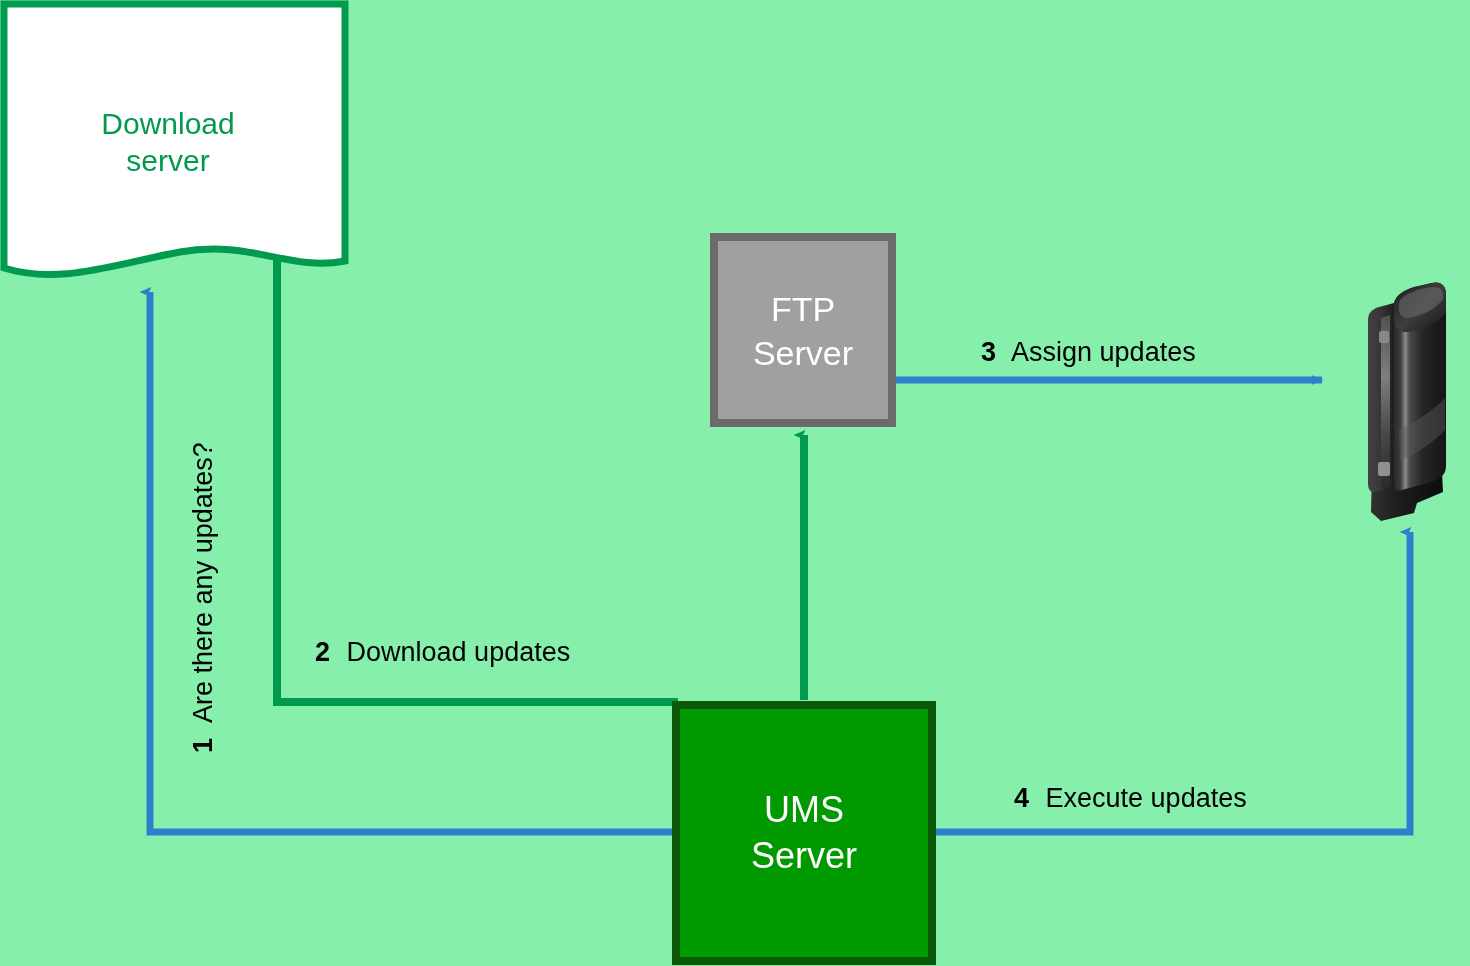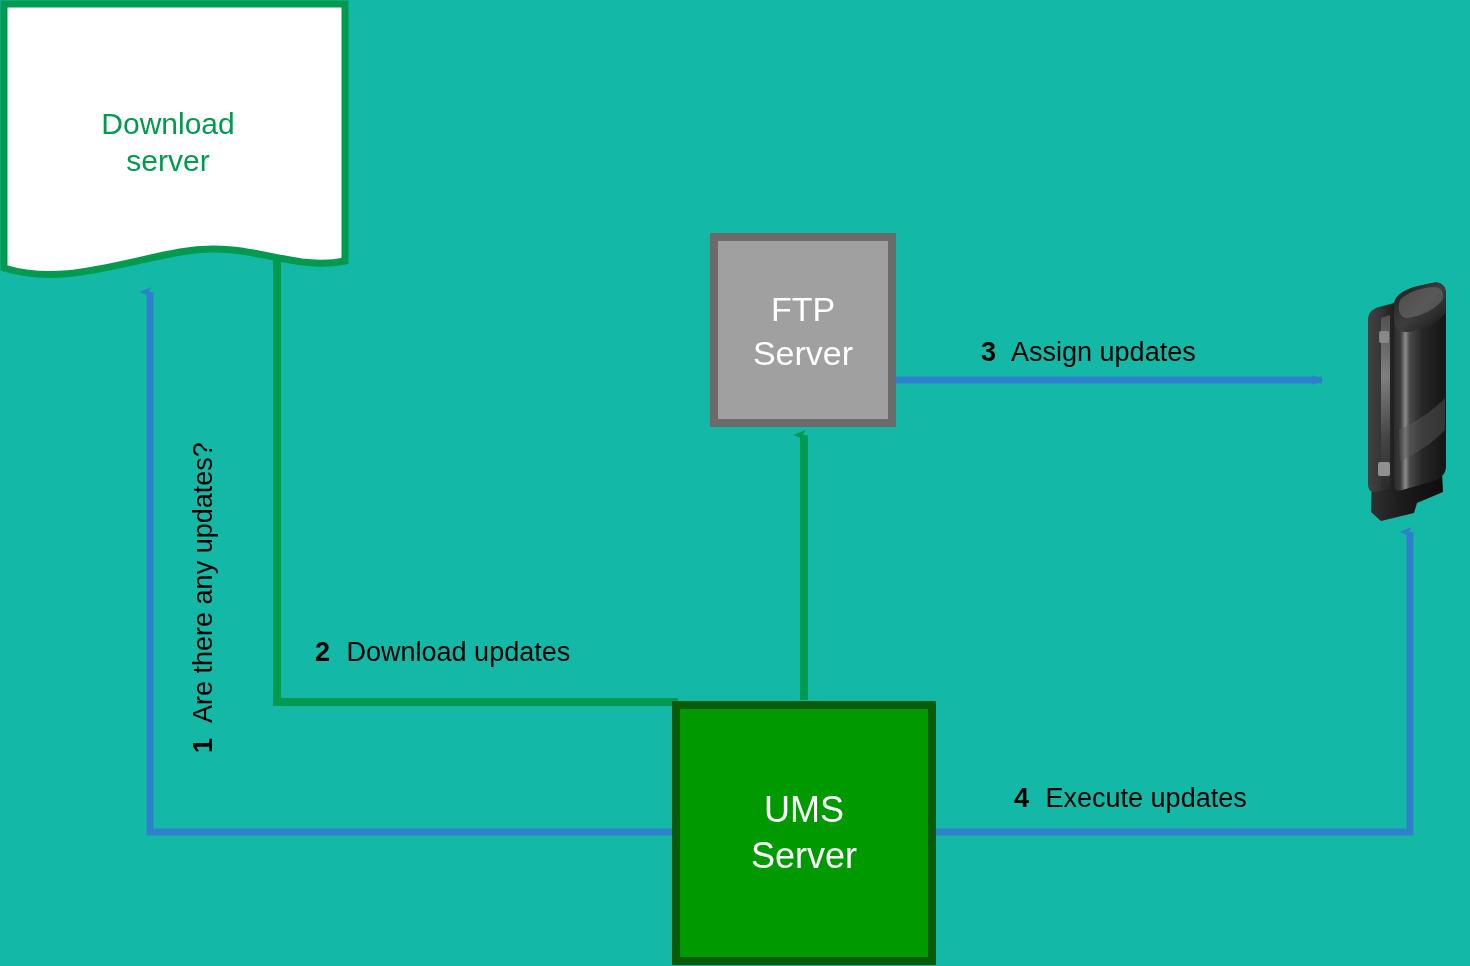--- a/index.html
+++ b/index.html
@@ -8,21 +8,21 @@
     padding: 0;
     background: #ffffff;
   }
   body {
     font-family: "Liberation Sans", sans-serif;
   }
   #diagram-root {
     position: relative;
     width: 1470px;
     height: 966px;
-    background: #14b8a6;
+    background: #86efac;
     overflow: hidden;
   }
   #diagram-svg {
     position: absolute;
     top: 0;
     left: 0;
     width: 1470px;
     height: 966px;
   }
   .node-label {

